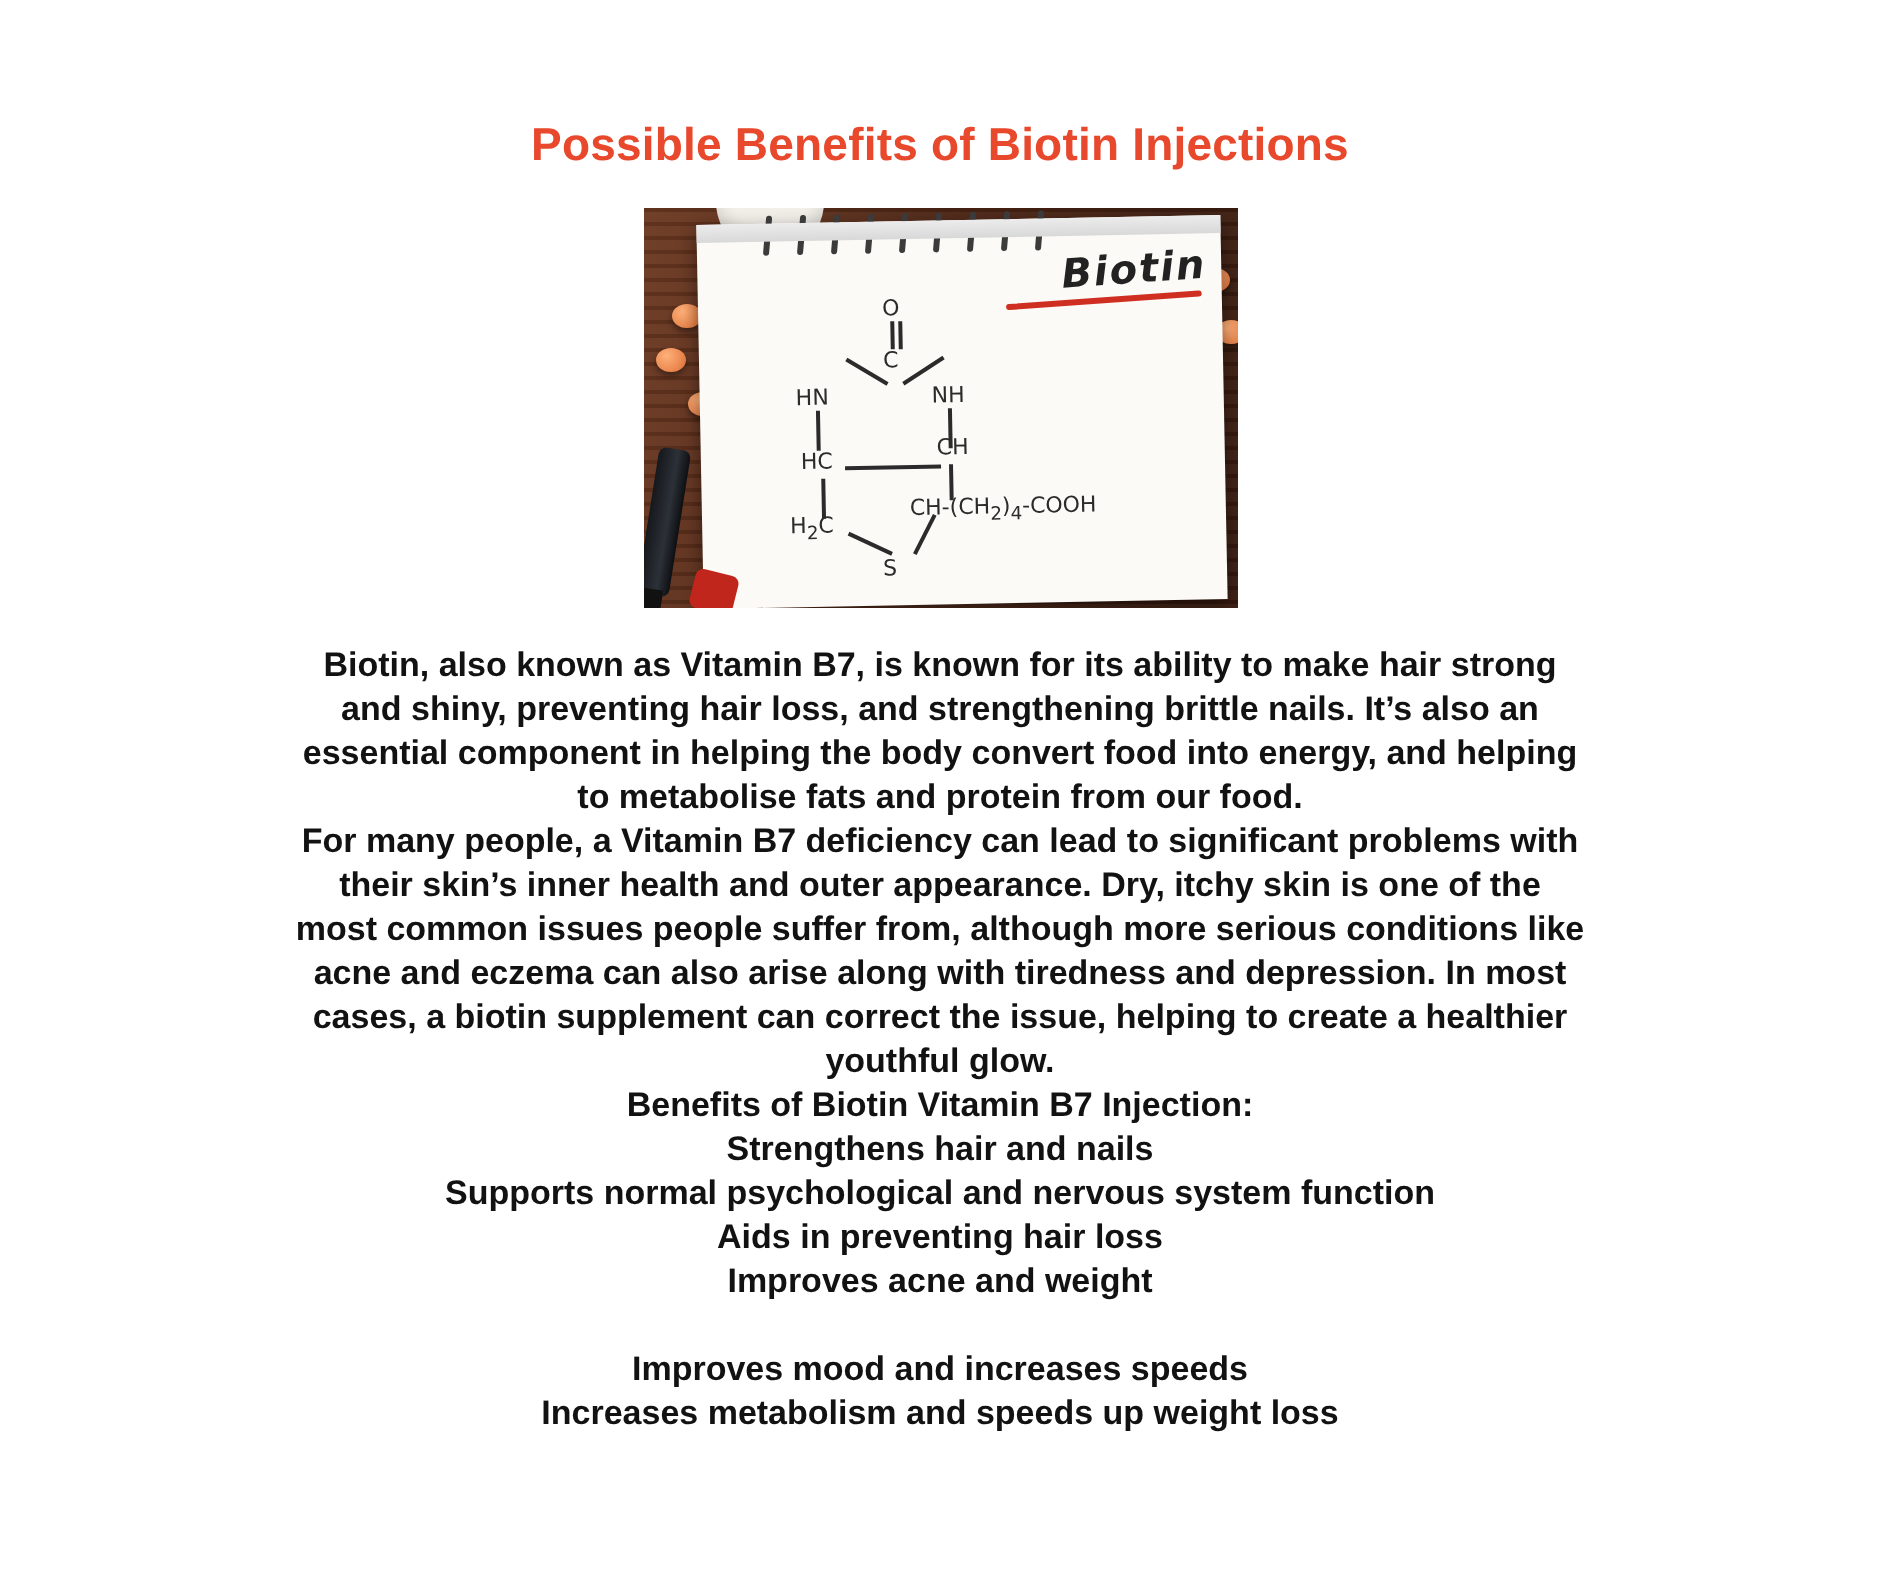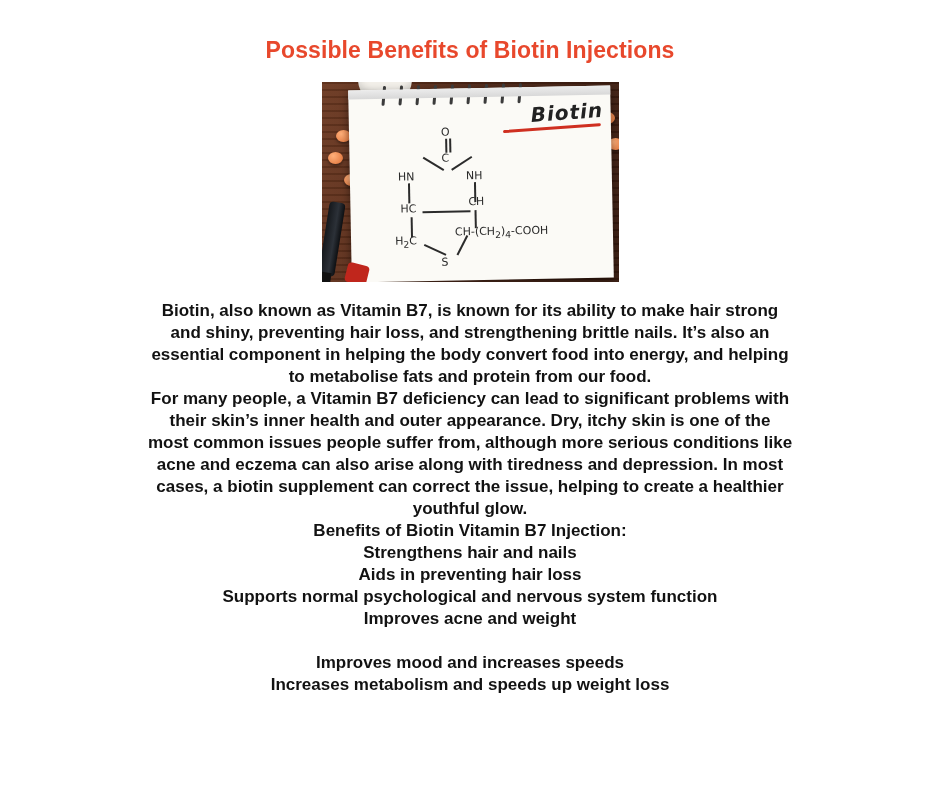--- a/index.html
+++ b/index.html
@@ -12,21 +12,21 @@
     height: 788px;
     font-family: "Liberation Sans", sans-serif;
     color: #1a1a1a;
     overflow: hidden;
   }
   .page {
     width: 940px;
     height: 788px;
     position: relative;
     box-sizing: border-box;
-    padding-top: 36px;
+    padding-top: 58px;
   }
   .article-title {
     color: #e8482c;
     font-size: 23px;
     font-weight: bold;
     line-height: 29px;
     text-align: center;
     margin: 0 auto;
     width: 420px;
     letter-spacing: 0.1px;
@@ -251,20 +251,20 @@
       <div class="pen"></div>
       <div class="cap-red"></div>
     </div>
   </div>
 
   <div class="caption-body">
     <p>Biotin, also known as Vitamin B7, is known for its ability to make hair strong and shiny, preventing hair loss, and strengthening brittle nails. It’s also an essential component in helping the body convert food into energy, and helping to metabolise fats and protein from our food.</p>
     <p>For many people, a Vitamin B7 deficiency can lead to significant problems with their skin’s inner health and outer appearance. Dry, itchy skin is one of the most common issues people suffer from, although more serious conditions like acne and eczema can also arise along with tiredness and depression. In most cases, a biotin supplement can correct the issue, helping to create a healthier youthful glow.</p>
     <p>Benefits of Biotin Vitamin B7 Injection:</p>
     <p>Strengthens hair and nails</p>
+    <p>Supports normal psychological and nervous system function</p>
     <p>Aids in preventing hair loss</p>
-    <p>Supports normal psychological and nervous system function</p>
     <p>Improves acne and weight</p>
     <p class="spacer-before">Improves mood and increases speeds</p>
     <p>Increases metabolism and speeds up weight loss</p>
   </div>
 
 </div>
 
 </body></html>

